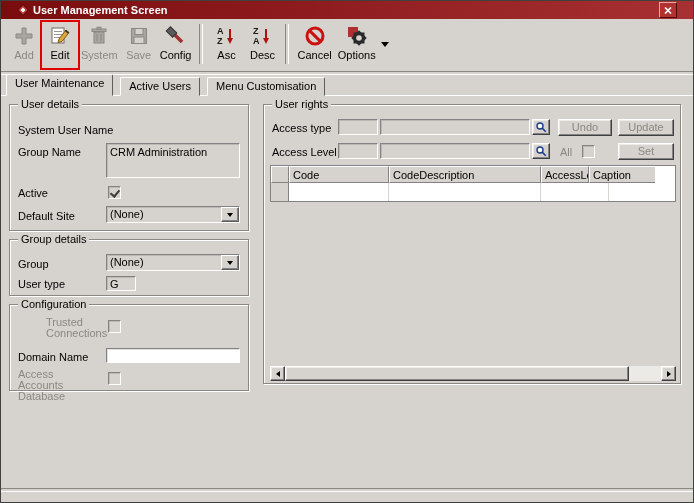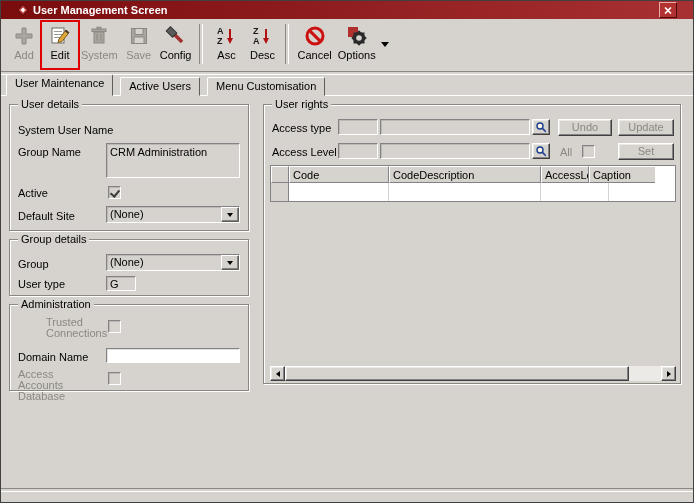--- a/index.html
+++ b/index.html
@@ -262,21 +262,21 @@
       <span class="cval">(None)</span>
       <span class="cbtn">
           <span class="tri-down"></span>
         </span>
     </div>
     <span class="lbl" style="left:8px;top:38px;">User type</span>
     <div class="sunken ftext" style="left:96px;top:36px;width:30px;height:15px;">G</div>
   </div>
 
   <div class="grp" style="left:8px;top:303px;width:240px;height:87px;">
-    <span class="legend">Administration</span>
+    <span class="legend">Configuration</span>
     <span class="lbl wrap dis" style="left:11px;top:12px;width:78px;margin-left:25px;">Trusted Connections</span>
     <div class="checkbox" style="left:98px;top:15px;"></div>
     <span class="lbl" style="left:8px;top:46px;">Domain Name</span>
     <div class="sunken white ftext" style="left:96px;top:43px;width:134px;height:15px;"></div>
     <span class="lbl wrap dis" style="left:8px;top:64px;width:82px;">Access Accounts Database</span>
     <div class="checkbox" style="left:98px;top:67px;"></div>
   </div>
 
   <div class="grp" style="left:262px;top:103px;width:418px;height:280px;">
     <span class="legend">User rights</span>

